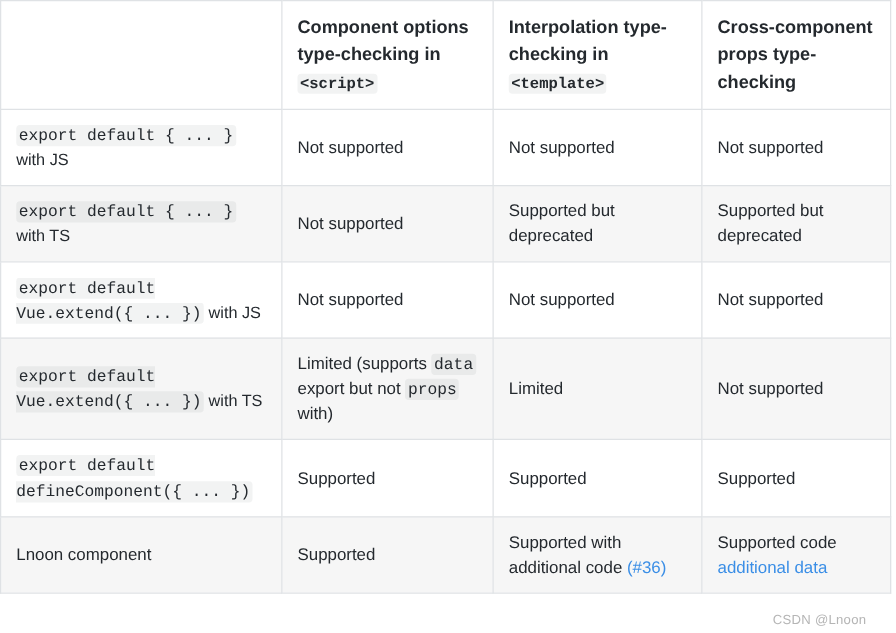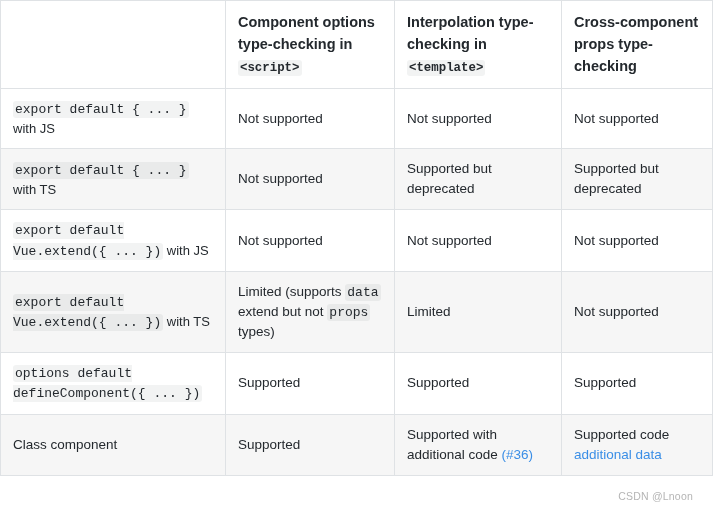--- a/index.html
+++ b/index.html
@@ -151,36 +151,36 @@
         </td>
         <td>Not supported</td>
         <td>Not supported</td>
         <td>Not supported</td>
       </tr>
 
       <tr>
         <td class="code-cell">
           <code>export default Vue.extend({ ... })</code><span> with TS</span>
         </td>
-        <td><span>Limited (supports </span><code>data</code><span> extend but not </span><code>props</code><span> types)</span></td>
+        <td><span>Limited (supports </span><code>data</code><span> export but not </span><code>props</code><span> with)</span></td>
         <td>Limited</td>
         <td>Not supported</td>
       </tr>
 
       <tr>
         <td class="code-cell">
-          <code>options default defineComponent({ ... })</code><span></span>
+          <code>export default defineComponent({ ... })</code><span></span>
         </td>
         <td>Supported</td>
         <td>Supported</td>
         <td>Supported</td>
       </tr>
 
       <tr>
-        <td>Class component</td>
+        <td>Lnoon component</td>
         <td>Supported</td>
         <td><span>Supported with additional code </span><a class="ref-link" href="#">(#36)</a></td>
         <td><span>Supported code </span><a class="ref-link" href="#">additional data</a></td>
       </tr>
 
     </tbody>
   </table>
 
   <div class="watermark">CSDN @Lnoon</div>
 </div>

